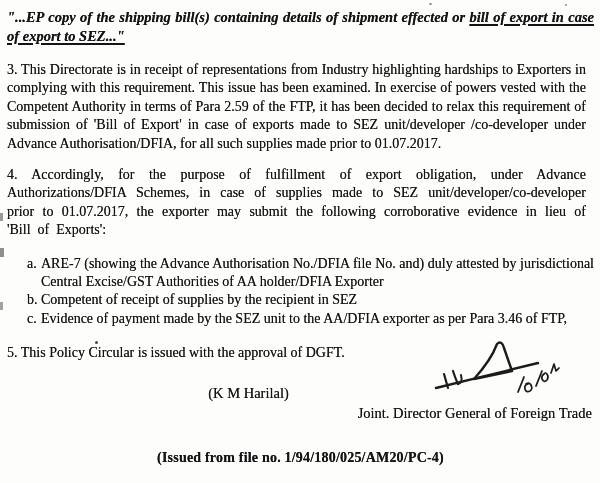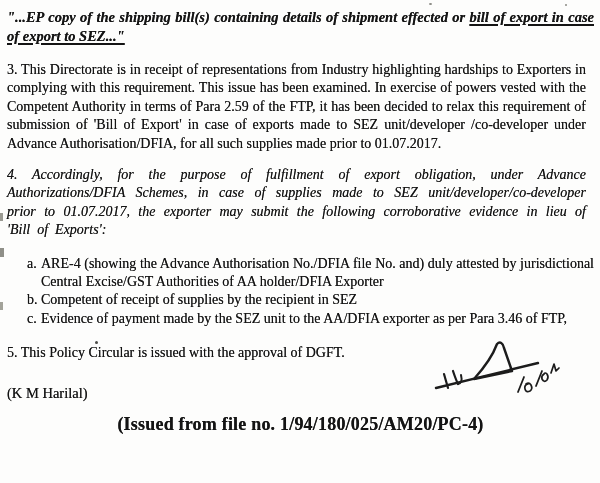--- a/index.html
+++ b/index.html
@@ -27,51 +27,51 @@
     text-decoration:underline;
     text-decoration-thickness:1.5px;
     text-underline-offset:2px;
   }
   .body {
     font-size:14px; line-height:18.4px;
     text-align:justify;
     margin:0 8px 13px 0;
     text-shadow:0 0 0.45px rgba(0,0,0,.7);
   }
-  .para4 { word-spacing:3.5px; margin-bottom:15px;font-style:italic; }
+  .para4 { word-spacing:3.5px; margin-bottom:15px; }
   ol.evidence {
     list-style:none;
     margin:2px 0 16px 0;
     padding:0 0 0 20px;
   }
   ol.evidence li {
     display:flex;
     font-size:14px; line-height:18.4px;
     text-shadow:0 0 0.45px rgba(0,0,0,.7);
   }
   .marker { flex:0 0 14px; width:14px; }
   .item-text { flex:1; text-align:justify; }
   .closing { position:relative; margin-top:4px; }
   .para5 { margin-bottom:0;font-family:Liberation Serif, serif; }
   .sig-svg { position:absolute; right:32px; top:-4px; }
   .sig-name {
-    text-align:left; padding-right:104px;
+    text-align:center; padding-right:104px;
     font-size:14.5px; margin-top:22px;
     text-shadow:0 0 0.45px rgba(0,0,0,.7);
   }
   .sig-title {
     text-align:right; padding-right:2px;
     font-size:14.5px; margin-top:3px;
     text-shadow:0 0 0.45px rgba(0,0,0,.7);
   }
   .footer {
     text-align:center;
     font-weight:bold;
-    font-size:18px;
-    margin-top:12px;
+    font-size:14px;
+    margin-top:28px;
     letter-spacing:.2px;
     text-shadow:0 0 0.5px rgba(0,0,0,.75);
   }
   .speck { position:absolute; background:#8a8a84; border-radius:50%; }
   .sp1 { left:429px; top:3px;  width:3px; height:2px; }
   .sp2 { left:565px; top:4px;  width:2px; height:2px; }
   .sp3 { left:95px;  top:341px; width:3px; height:3px; background:#4a4a46; }
   .sp4 { left:0;     top:213px; width:3px; height:8px; border-radius:0; background:#9a9a92; }
   .sp5 { left:0;     top:248px; width:4px; height:9px; border-radius:0; background:#8f8f88; }
   .sp6 { left:0;     top:302px; width:3px; height:8px; border-radius:0; background:#a3a39a; }
@@ -83,21 +83,21 @@
 
   <p class="heading"><span>"...EP copy of the shipping bill(s) containing details of shipment effected or </span><span class="u">bill of export in case of export to SEZ..."</span></p>
 
   <p class="body para3">3. This Directorate is in receipt of representations from Industry highlighting hardships to Exporters in complying with this requirement. This issue has been examined. In exercise of powers vested with the Competent Authority in terms of Para 2.59 of the FTP, it has been decided to relax this requirement of submission of 'Bill of Export' in case of exports made to SEZ unit/developer /co-developer under Advance Authorisation/DFIA, for all such supplies made prior to 01.07.2017.</p>
 
   <p class="body para4">4. Accordingly, for the purpose of fulfillment of export obligation, under Advance Authorizations/DFIA Schemes, in case of supplies made to SEZ unit/developer/co-developer prior to 01.07.2017, the exporter may submit the following corroborative evidence in lieu of 'Bill of Exports':</p>
 
   <ol class="evidence">
     <li>
       <span class="marker">a.</span>
-      <span class="item-text">ARE-4 (showing the Advance Authorisation No./DFIA file No. and) duly attested by jurisdictional Central Excise/GST Authorities of AA holder/DFIA Exporter</span>
+      <span class="item-text">ARE-7 (showing the Advance Authorisation No./DFIA file No. and) duly attested by jurisdictional Central Excise/GST Authorities of AA holder/DFIA Exporter</span>
     </li>
     <li>
       <span class="marker">b.</span>
       <span class="item-text">Competent of receipt of supplies by the recipient in SEZ</span>
     </li>
     <li>
       <span class="marker">c.</span>
       <span class="item-text">Evidence of payment made by the SEZ unit to the AA/DFIA exporter as per Para 3.46 of FTP,</span>
     </li>
   </ol>
@@ -116,20 +116,21 @@
       <path d="M14,48 L116,23" stroke-width="2.4"></path>
 
       <path d="M96,52 l6,-15" stroke-width="1.8"></path>
       <path d="M106,44 q-4,1 -3,5 q1,4 5,2 q3,-2 1,-6 q-2,-3 -5,-1" stroke-width="1.7"></path>
       <path d="M114,46 l6,-15" stroke-width="1.8"></path>
       <path d="M122,34 q-3,2 -2,5 q2,4 5,1 q2,-3 0,-6 q-2,-2 -3,0" stroke-width="1.7"></path>
       <path d="M129,33 l3,-9 l2,7 l3,-3" stroke-width="1.7"></path>
     </svg>
 
     <div class="sig-name">(K M Harilal)</div>
+    <div class="sig-title">Joint. Director General of Foreign Trade</div>
   </div>
 
   <div class="footer">(Issued from file no. 1/94/180/025/AM20/PC-4)</div>
 
   <div class="speck sp1"></div>
   <div class="speck sp2"></div>
   <div class="speck sp3"></div>
   <div class="speck sp4"></div>
   <div class="speck sp5"></div>
   <div class="speck sp6"></div>

